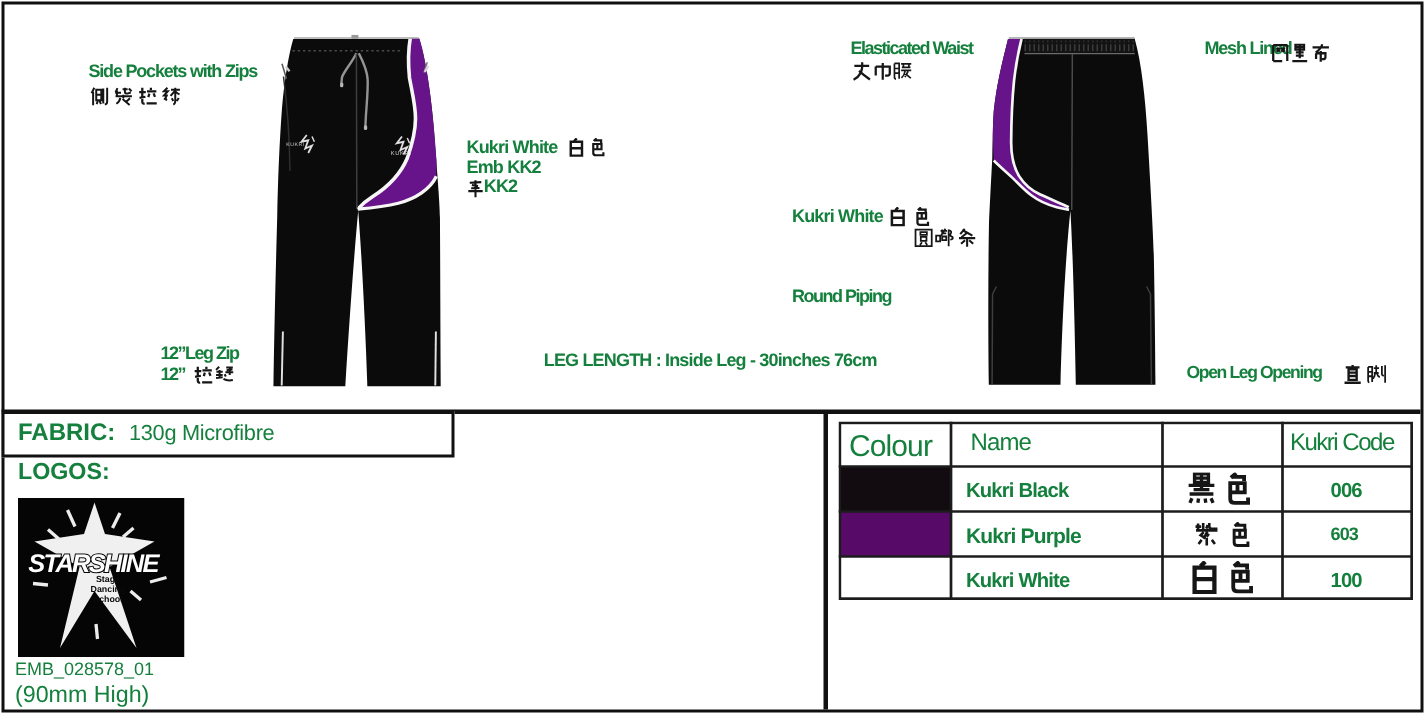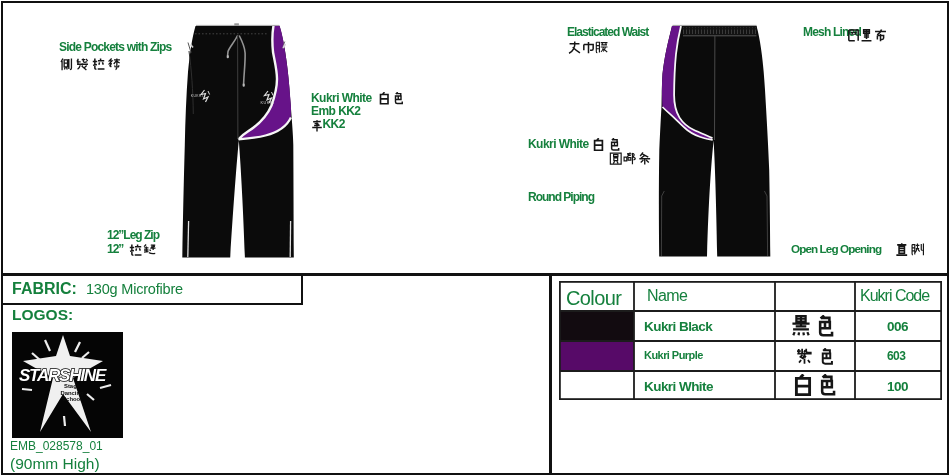--- a/index.html
+++ b/index.html
@@ -226,20 +226,21 @@
 
 <div class="lab b" style="left:107px;top:227.5px;letter-spacing:-1px;">12”Leg Zip</div>
 <div class="lab b" style="left:107px;top:241.8px;letter-spacing:-1px;">12”</div>
 <svg class="cjk" style="left:128.5px;top:244px" width="13" height="13" viewBox="0 0 100 100">
       <use href="#cj-la"></use>
     </svg>
 <svg class="cjk" style="left:143px;top:244px" width="13" height="13" viewBox="0 0 100 100">
       <use href="#cj-lian2"></use>
     </svg>
 
+<div class="lab b" style="left:362.5px;top:233px;font-size:12px;letter-spacing:-0.55px;">LEG LENGTH : Inside Leg - 30inches 76cm</div>
 
 <div class="lab b" style="left:791px;top:242.3px;font-size:11.7px;letter-spacing:-0.9px;">Open Leg Opening</div>
 <svg class="cjk" style="left:894.5px;top:243px" width="13.5" height="13.5" viewBox="0 0 100 100">
       <use href="#cj-zhi"></use>
     </svg>
 <svg class="cjk" style="left:911px;top:243px" width="13.5" height="13.5" viewBox="0 0 100 100">
       <use href="#cj-jiao"></use>
     </svg>
 
 <div style="position:absolute;left:1px;top:274px;width:298px;height:27px;border:2px solid #111;background:#fff;"></div>
@@ -304,21 +305,21 @@
 
 <div class="lab b" style="left:644px;top:319px;font-size:13.5px;">Kukri Black</div>
 <svg class="cjk" style="left:790px;top:315px" width="22" height="22" viewBox="0 0 100 100">
       <use href="#cj-hei"></use>
     </svg>
 <svg class="cjk" style="left:814px;top:315px" width="22" height="22" viewBox="0 0 100 100">
       <use href="#cj-se"></use>
     </svg>
 <div class="lab b" style="left:887px;top:319px;font-size:13.5px;">006</div>
 
-<div class="lab b" style="left:644px;top:349px;font-size:11px;">Kukri Purple</div>
+<div class="lab b" style="left:644px;top:349px;font-size:14px;">Kukri Purple</div>
 <svg class="cjk" style="left:796px;top:348px" width="17" height="17" viewBox="0 0 100 100">
       <use href="#cj-zi"></use>
     </svg>
 <svg class="cjk" style="left:818px;top:348px" width="17" height="17" viewBox="0 0 100 100">
       <use href="#cj-se"></use>
     </svg>
 <div class="lab b" style="left:887px;top:349px;font-size:12px;">603</div>
 
 <div class="lab b" style="left:644px;top:379px;font-size:13.5px;">Kukri White</div>
 <svg class="cjk" style="left:792px;top:374px" width="22" height="22" viewBox="0 0 100 100">

